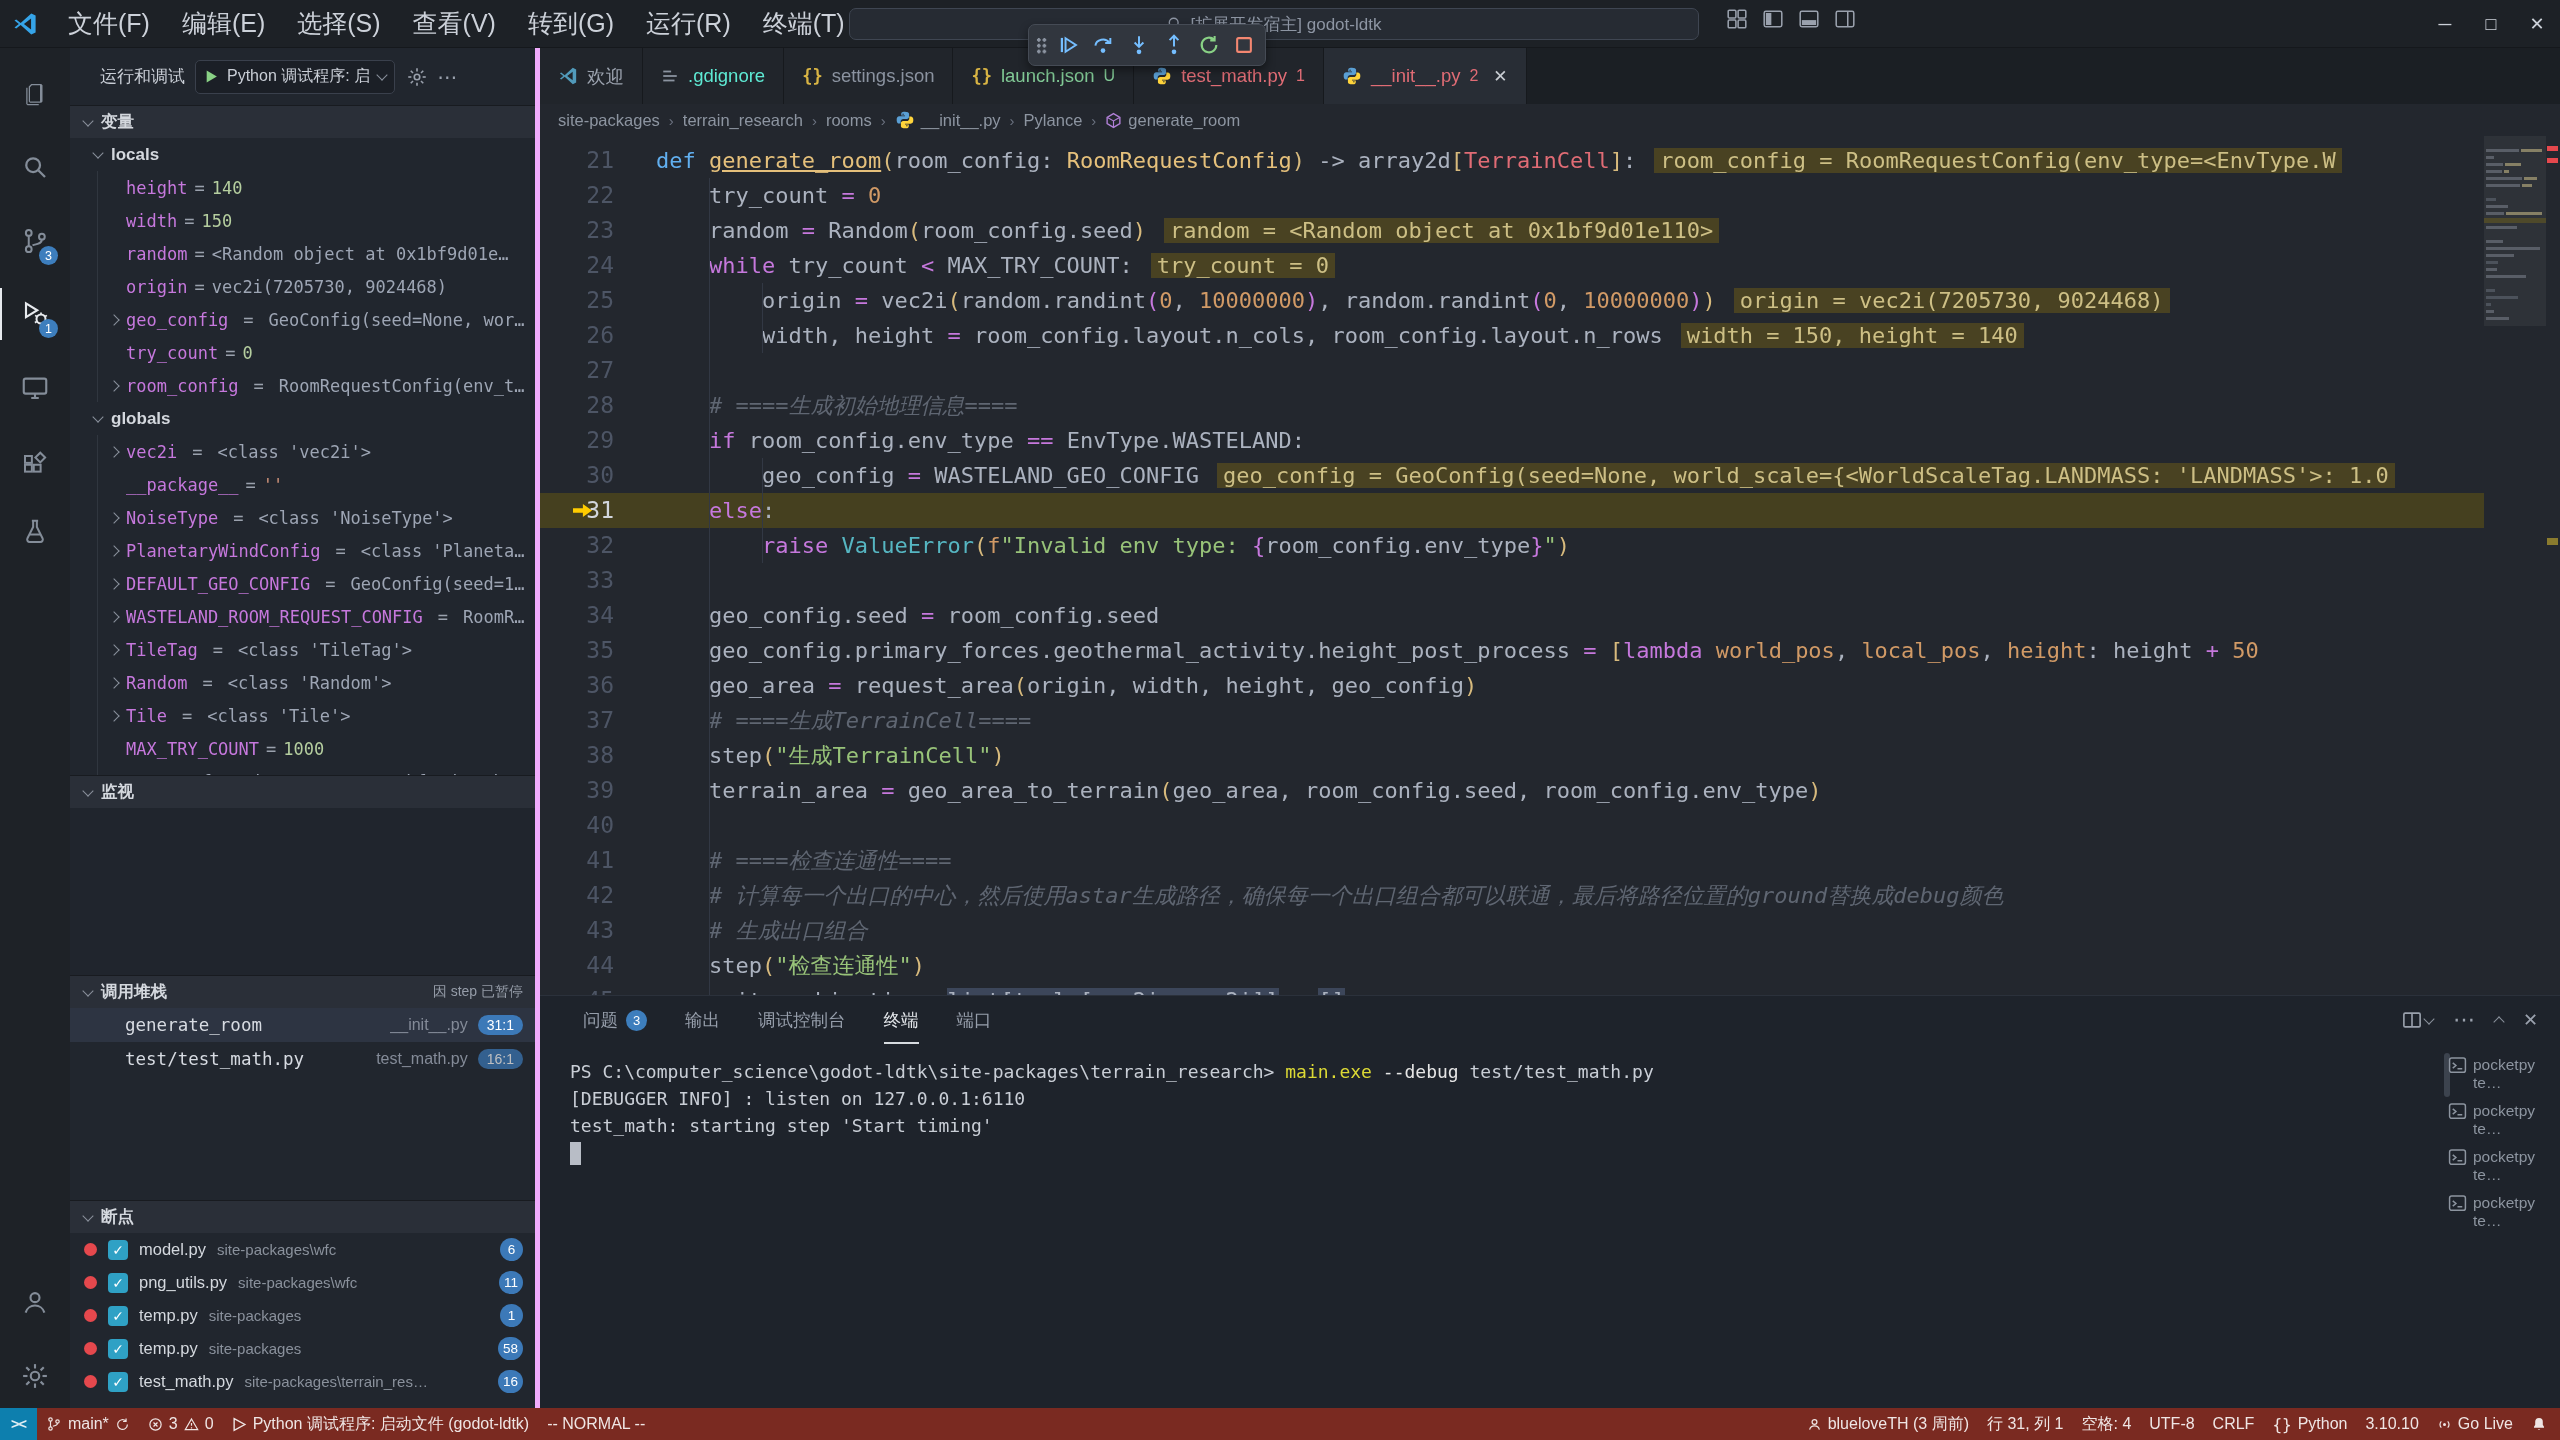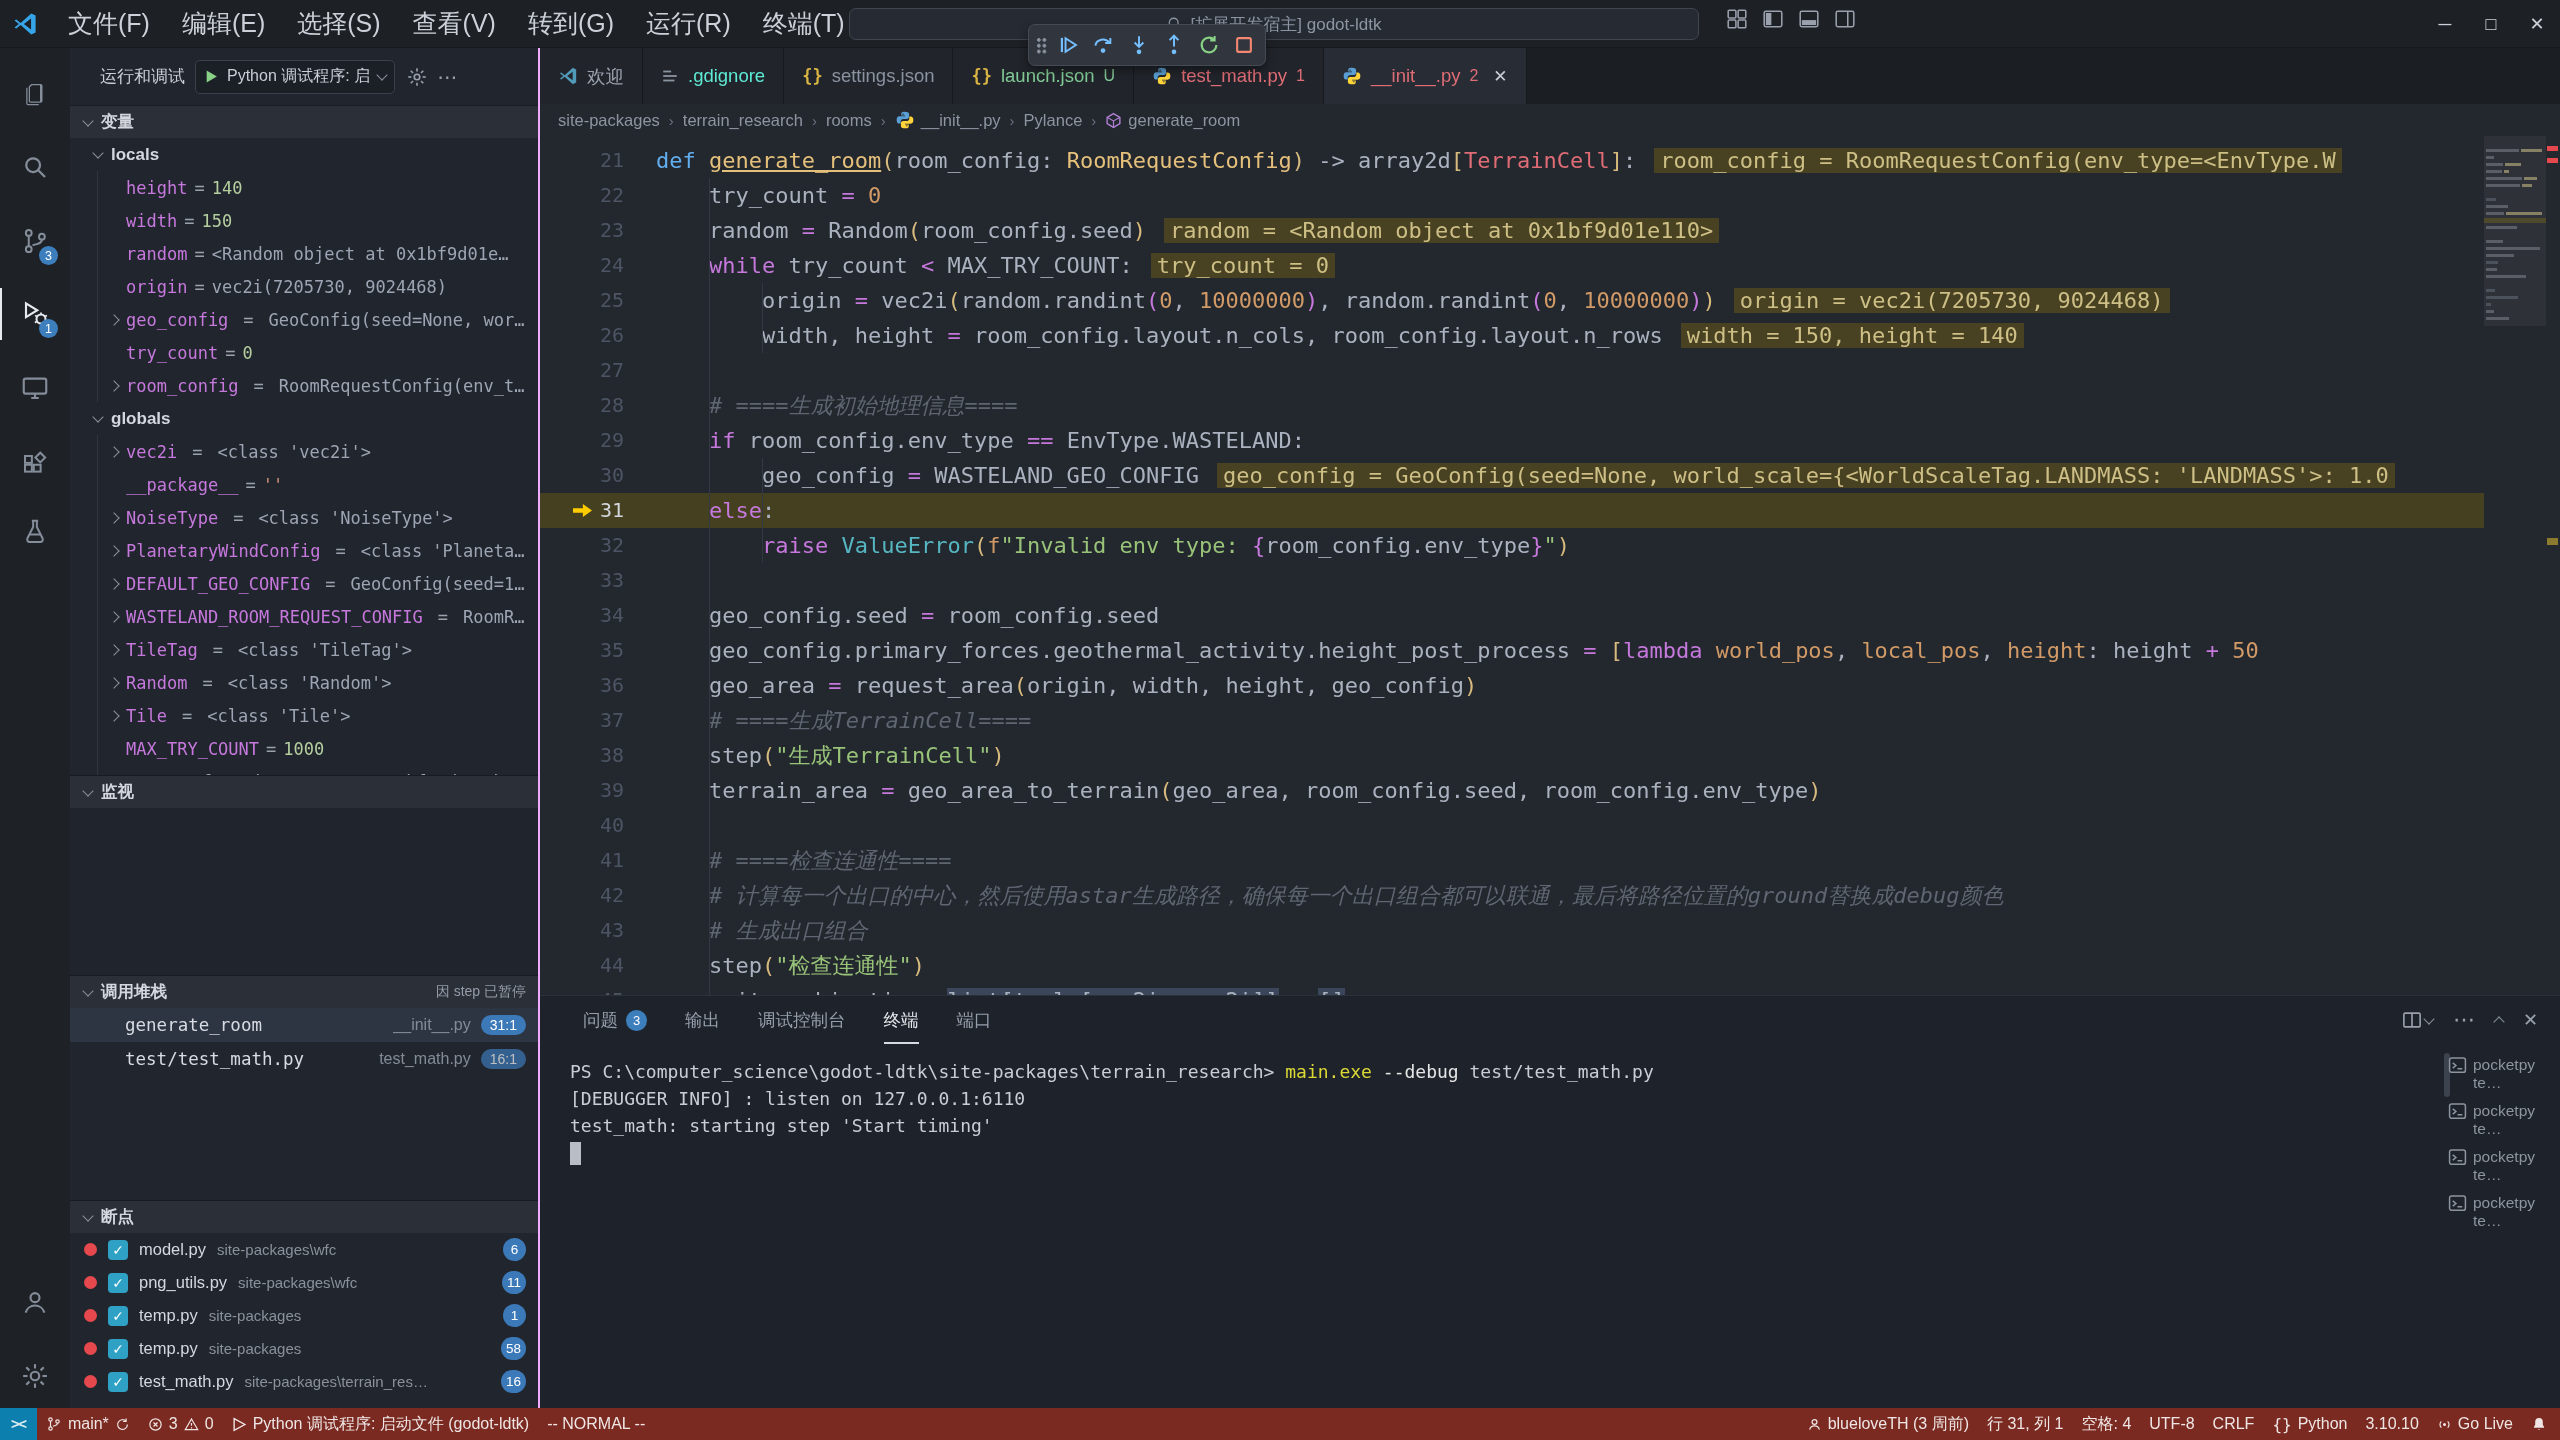--- a/index.html
+++ b/index.html
@@ -23,21 +23,21 @@
 #debug-toolbar .dbtn{width:28px;height:28px;display:flex;align-items:center;justify-content:center}
 .grip{width:11px;height:17px;background-image:radial-gradient(circle,#8b93a0 1.7px,transparent 1.9px);background-size:5.6px 5.8px}
 
 
 #activitybar{position:absolute;left:0;top:48px;width:70px;bottom:32px;background:#1e2227}
 .act-icon{position:absolute;left:0;width:70px;height:52px;display:flex;align-items:center;justify-content:center;color:#848d99}
 .act-icon.active{color:#e7eaee;border-left:2px solid #e7eaee}
 .act-badge{position:absolute;right:12px;bottom:2px;min-width:19px;height:19px;border-radius:10px;background:#3d7ebd;color:#fff;font-size:12.5px;display:flex;align-items:center;justify-content:center;padding:0 4px}
 
 
-#sidebar{position:absolute;left:70px;top:48px;width:470px;bottom:32px;background:#21262e;border-right:2px solid #f0abfc;font-size:17px}
+#sidebar{position:absolute;left:70px;top:48px;width:470px;bottom:32px;background:#21262e;border-right:5px solid #f0abfc;font-size:17px}
 #sidebar-title-row{position:absolute;left:0;top:0;width:100%;height:57px;display:flex;align-items:center;padding-left:30px;gap:10px}
 #sidebar-title{font-size:17px;color:#c9ced6;white-space:nowrap}
 #debug-config{height:34px;background:#1b1f26;border:1px solid #3a404c;border-radius:5px;display:flex;align-items:center;gap:8px;padding:0 8px;max-width:245px;color:#c9ced6;font-size:16px;white-space:nowrap;overflow:hidden}
 .section-header{position:absolute;left:0;width:100%;height:33px;background:#2a2f38;border-top:1px solid #181b20;display:flex;align-items:center;gap:9px;padding-left:14px;font-weight:bold;color:#d4d8de;font-size:16.5px}
 .section-body{position:absolute;left:0;width:100%;overflow:hidden}
 .chev{width:8px;height:8px;border-right:1.7px solid #8a919c;border-bottom:1.7px solid #8a919c;transform:rotate(45deg);flex:none;margin-top:-3px}
 .chev.r{transform:rotate(-45deg);margin-top:0}
 .var-row{height:33px;display:flex;align-items:center;font-family:"DejaVu Sans Mono",monospace;font-size:17px;white-space:nowrap;overflow:hidden}
 .var-group{padding-left:24px;font-family:"Liberation Sans",sans-serif;font-weight:bold;color:#d4d8de;gap:9px}
 .var-item{padding-left:56px}
@@ -67,21 +67,21 @@
 #editorgroup{position:absolute;left:540px;top:48px;right:0;height:947px;background:#23272e}
 #tabbar{position:absolute;left:0;top:0;right:0;height:56px;background:#1b1f24;display:flex}
 .tab{height:56px;display:flex;align-items:center;padding:0 18px;gap:9px;background:#21252b;border-right:1px solid #16191d;font-size:18.5px;color:#8b93a0;white-space:nowrap}
 .tab.active{background:#282d35}
 .tab .tab-close{margin-left:6px;color:#c8ccd2;font-size:17px}
 #breadcrumbs{position:absolute;left:0;top:56px;right:0;height:32px;display:flex;align-items:center;gap:9px;padding-left:18px;font-size:16.5px;color:#8d95a1;white-space:nowrap}
 .crumb-sep{color:#6b7280;font-size:15px}
 #code{position:absolute;left:0;top:88px;right:76px;bottom:0;overflow:hidden;font-family:"DejaVu Sans Mono",monospace;font-size:22px}
 .code-line{height:35px;display:flex;align-items:center;position:relative;white-space:pre}
 .code-line .gutter{width:116px;flex:none;position:relative;height:35px}
-.code-line .ln{position:absolute;right:32px;top:0;line-height:35px;color:#4d5565;font-size:20px}
+.code-line .ln{position:absolute;right:42px;top:0;line-height:35px;color:#4d5565;font-size:23px}
 .code-line.cur{background:#45401f}
 .code-line.cur .ln{color:#d2d6dd}
 .cur-arrow{position:absolute;left:33px;top:11px;width:19px;height:13px;background:#fc0;clip-path:polygon(0 32%,52% 32%,52% 0,100% 50%,52% 100%,52% 68%,0 68%)}
 .ann{background:#494222;color:#cdbf85;margin-left:18px;padding:0 6px;white-space:pre}
 .c-p{color:#abb2bf}.c-kw{color:#c678dd}.c-dk{color:#61afef}.c-fn{color:#e5c07b;text-decoration:underline}
 .c-cl{color:#e5c07b}.c-ty{color:#e06c75}.c-nm{color:#d19a66}.c-st{color:#98c379}
 .c-cm{color:#5f6672;font-style:italic}.c-pa{color:#d7ba7d}.c-pb{color:#c678dd}.c-cy{color:#56b6c2}
 .c-op{color:#c678dd}.c-or{color:#d19a66}
 .sel{background:#3c465a}
 .indent-guide{position:absolute;width:1px;background:#323844}

